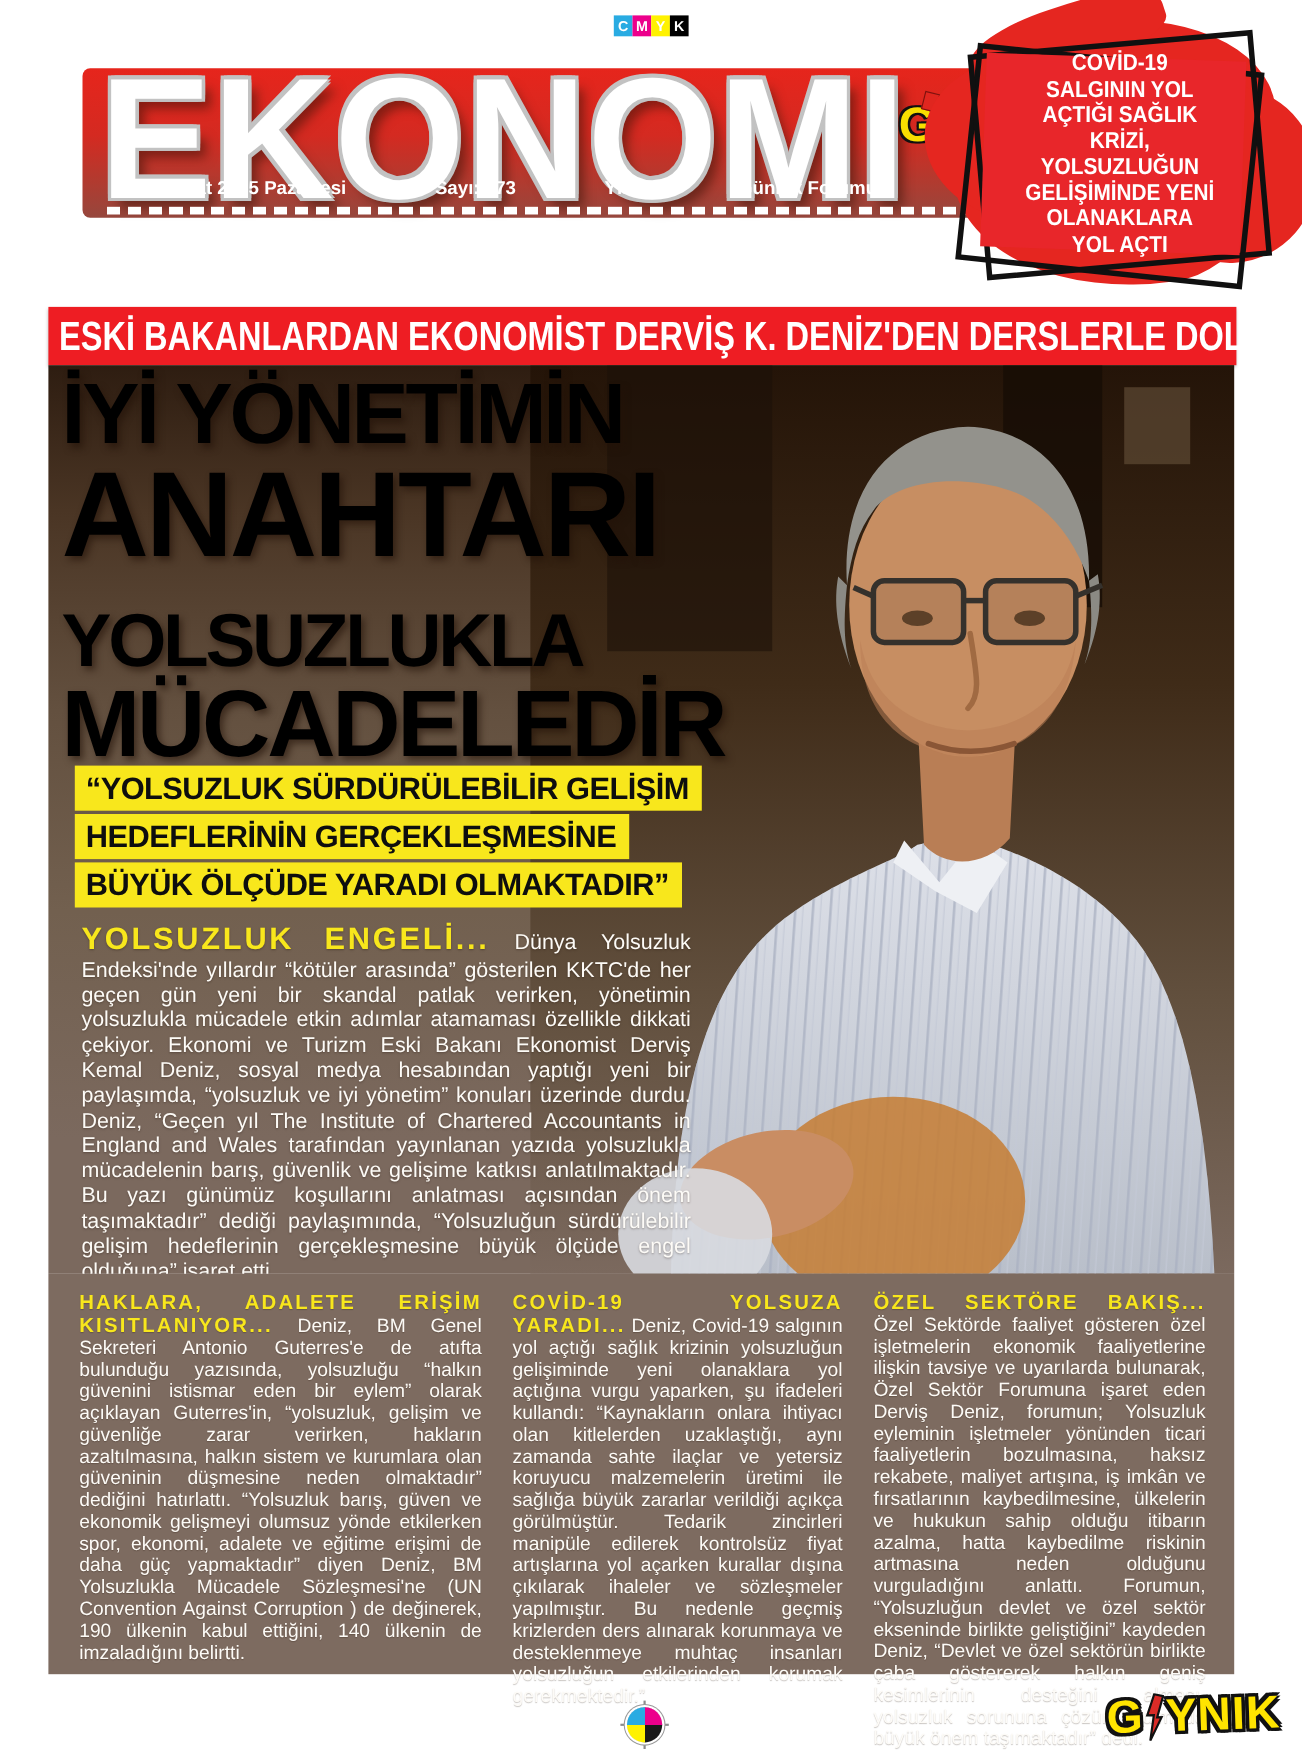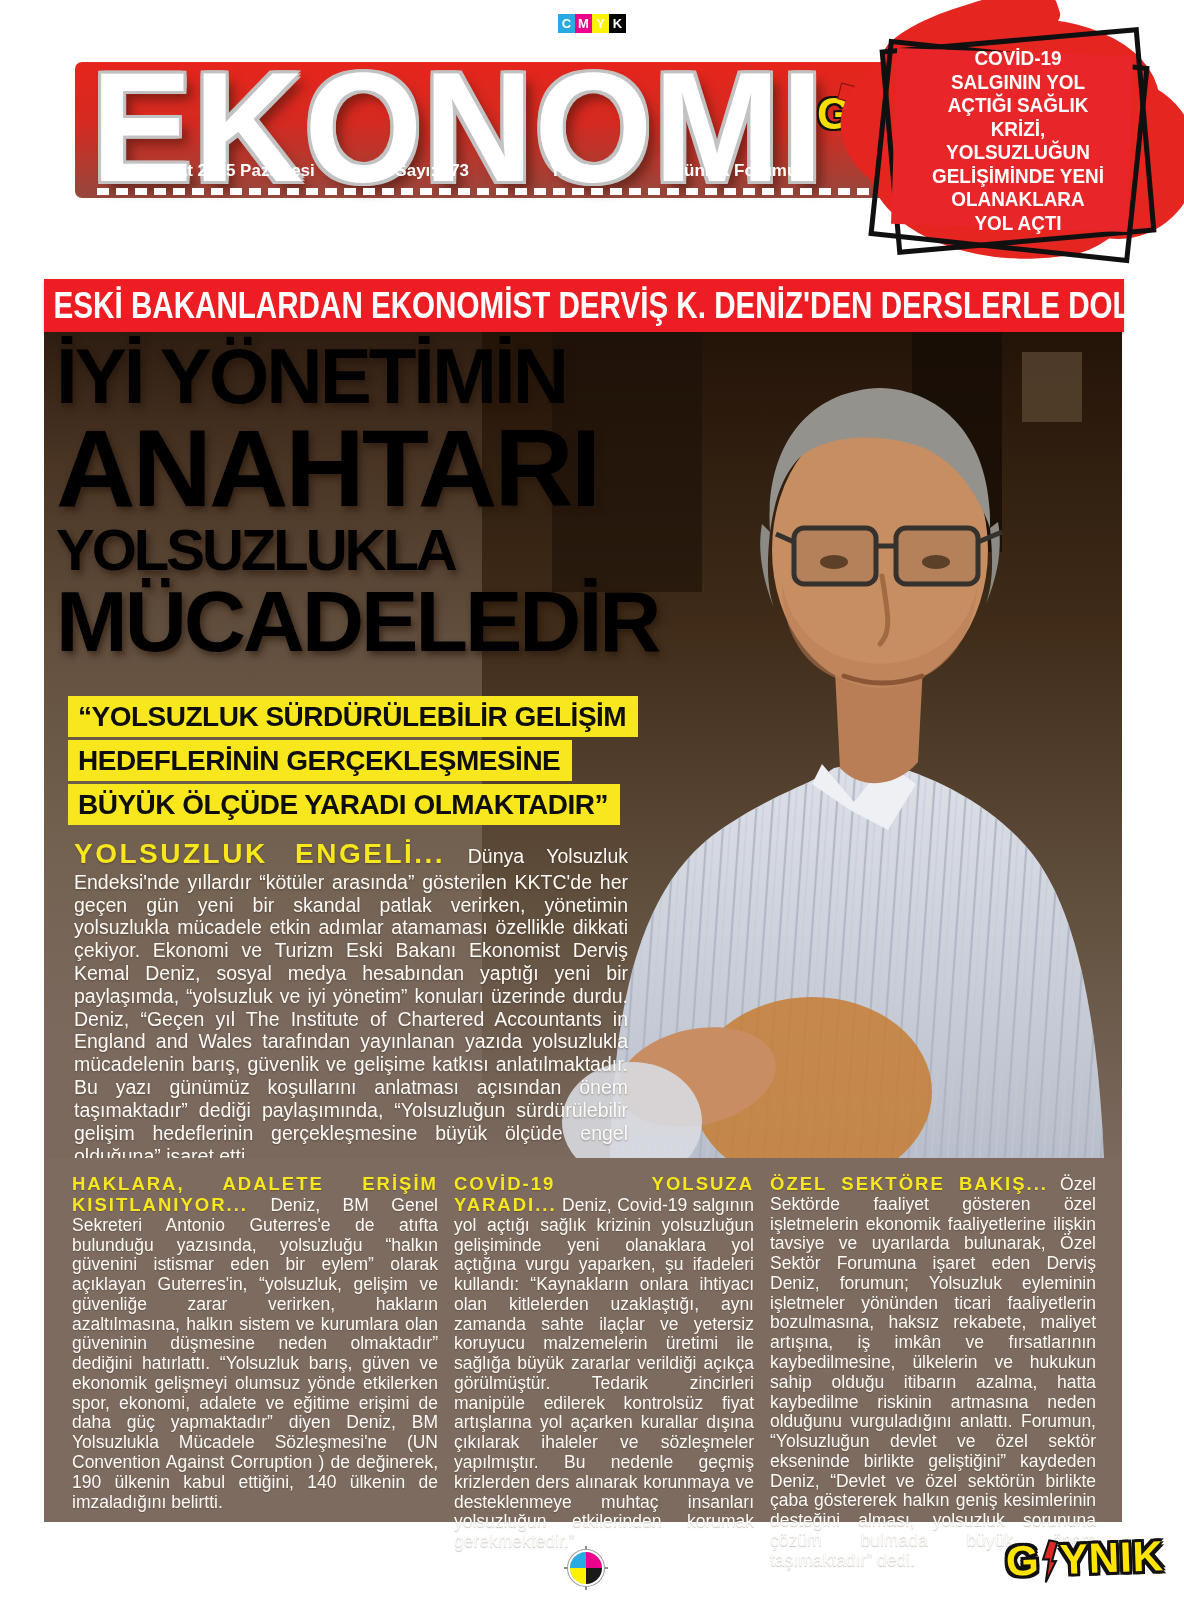--- a/index.html
+++ b/index.html
@@ -55,36 +55,36 @@
   
   .photo-section{position:absolute;left:44px;top:332px;width:1078px;height:826px;overflow:hidden;
             background:linear-gradient(180deg,#2e1d11 0%,#4a3524 16%,#63503f 38%,#72604f 60%,#7b695e 85%,#7b695e 100%);}
   .photo-svg{position:absolute;right:0;top:0;height:100%;}
 
   
   .headline{position:absolute;left:56px;top:338px;color:#000000;font-weight:800;letter-spacing:-3px;
             text-shadow:3px 4px 7px rgba(35,18,8,.6);line-height:.98;}
   .hl1{font-size:78px;}
   .hl2{font-size:110px;}
-  .hl3{font-size:58px;}
+  .hl3{font-size:68px;margin-top:27px;}
   .hl4{font-size:86px;}
 
   
   .quote{position:absolute;left:68px;top:696px;}
   .quote-line{display:table;background:#f8e71c;color:#0e0e0e;font-weight:800;font-size:28px;
             letter-spacing:-.5px;padding:5px 12px 4px 10px;margin-bottom:3px;white-space:nowrap;}
 
   
   .lead{position:absolute;left:74px;top:838px;width:554px;color:#fdfbf7;font-size:19.5px;
             line-height:1.17;text-align:justify;text-shadow:0 1px 2px rgba(30,15,5,.35);}
   .lead-label{color:#f8e71c;font-weight:800;font-size:28px;letter-spacing:2.5px;}
 
   
   .columns{position:absolute;left:44px;top:1158px;width:1078px;height:364px;background:#7d6b60;
-            display:flex;gap:16px;padding:16px 26px 0 28px;box-sizing:border-box;}
+            display:flex;gap:28px;padding:16px 26px 0 28px;box-sizing:border-box;}
   .col{color:#fdfbf7;font-size:17.5px;line-height:1.13;text-align:justify;
             text-shadow:0 1px 1px rgba(30,15,5,.25);}
   .col-1{width:366px;flex:none;}
   .col-2{width:300px;flex:none;}
   .col-3{flex:1;}
   .col-label{color:#f8e71c;font-weight:800;font-size:18.5px;letter-spacing:2px;}
 
   
   .regmark{position:absolute;left:566px;top:1548px;width:40px;height:40px;}
   .regmark .disc{position:absolute;left:4px;top:4px;width:32px;height:32px;border-radius:50%;

